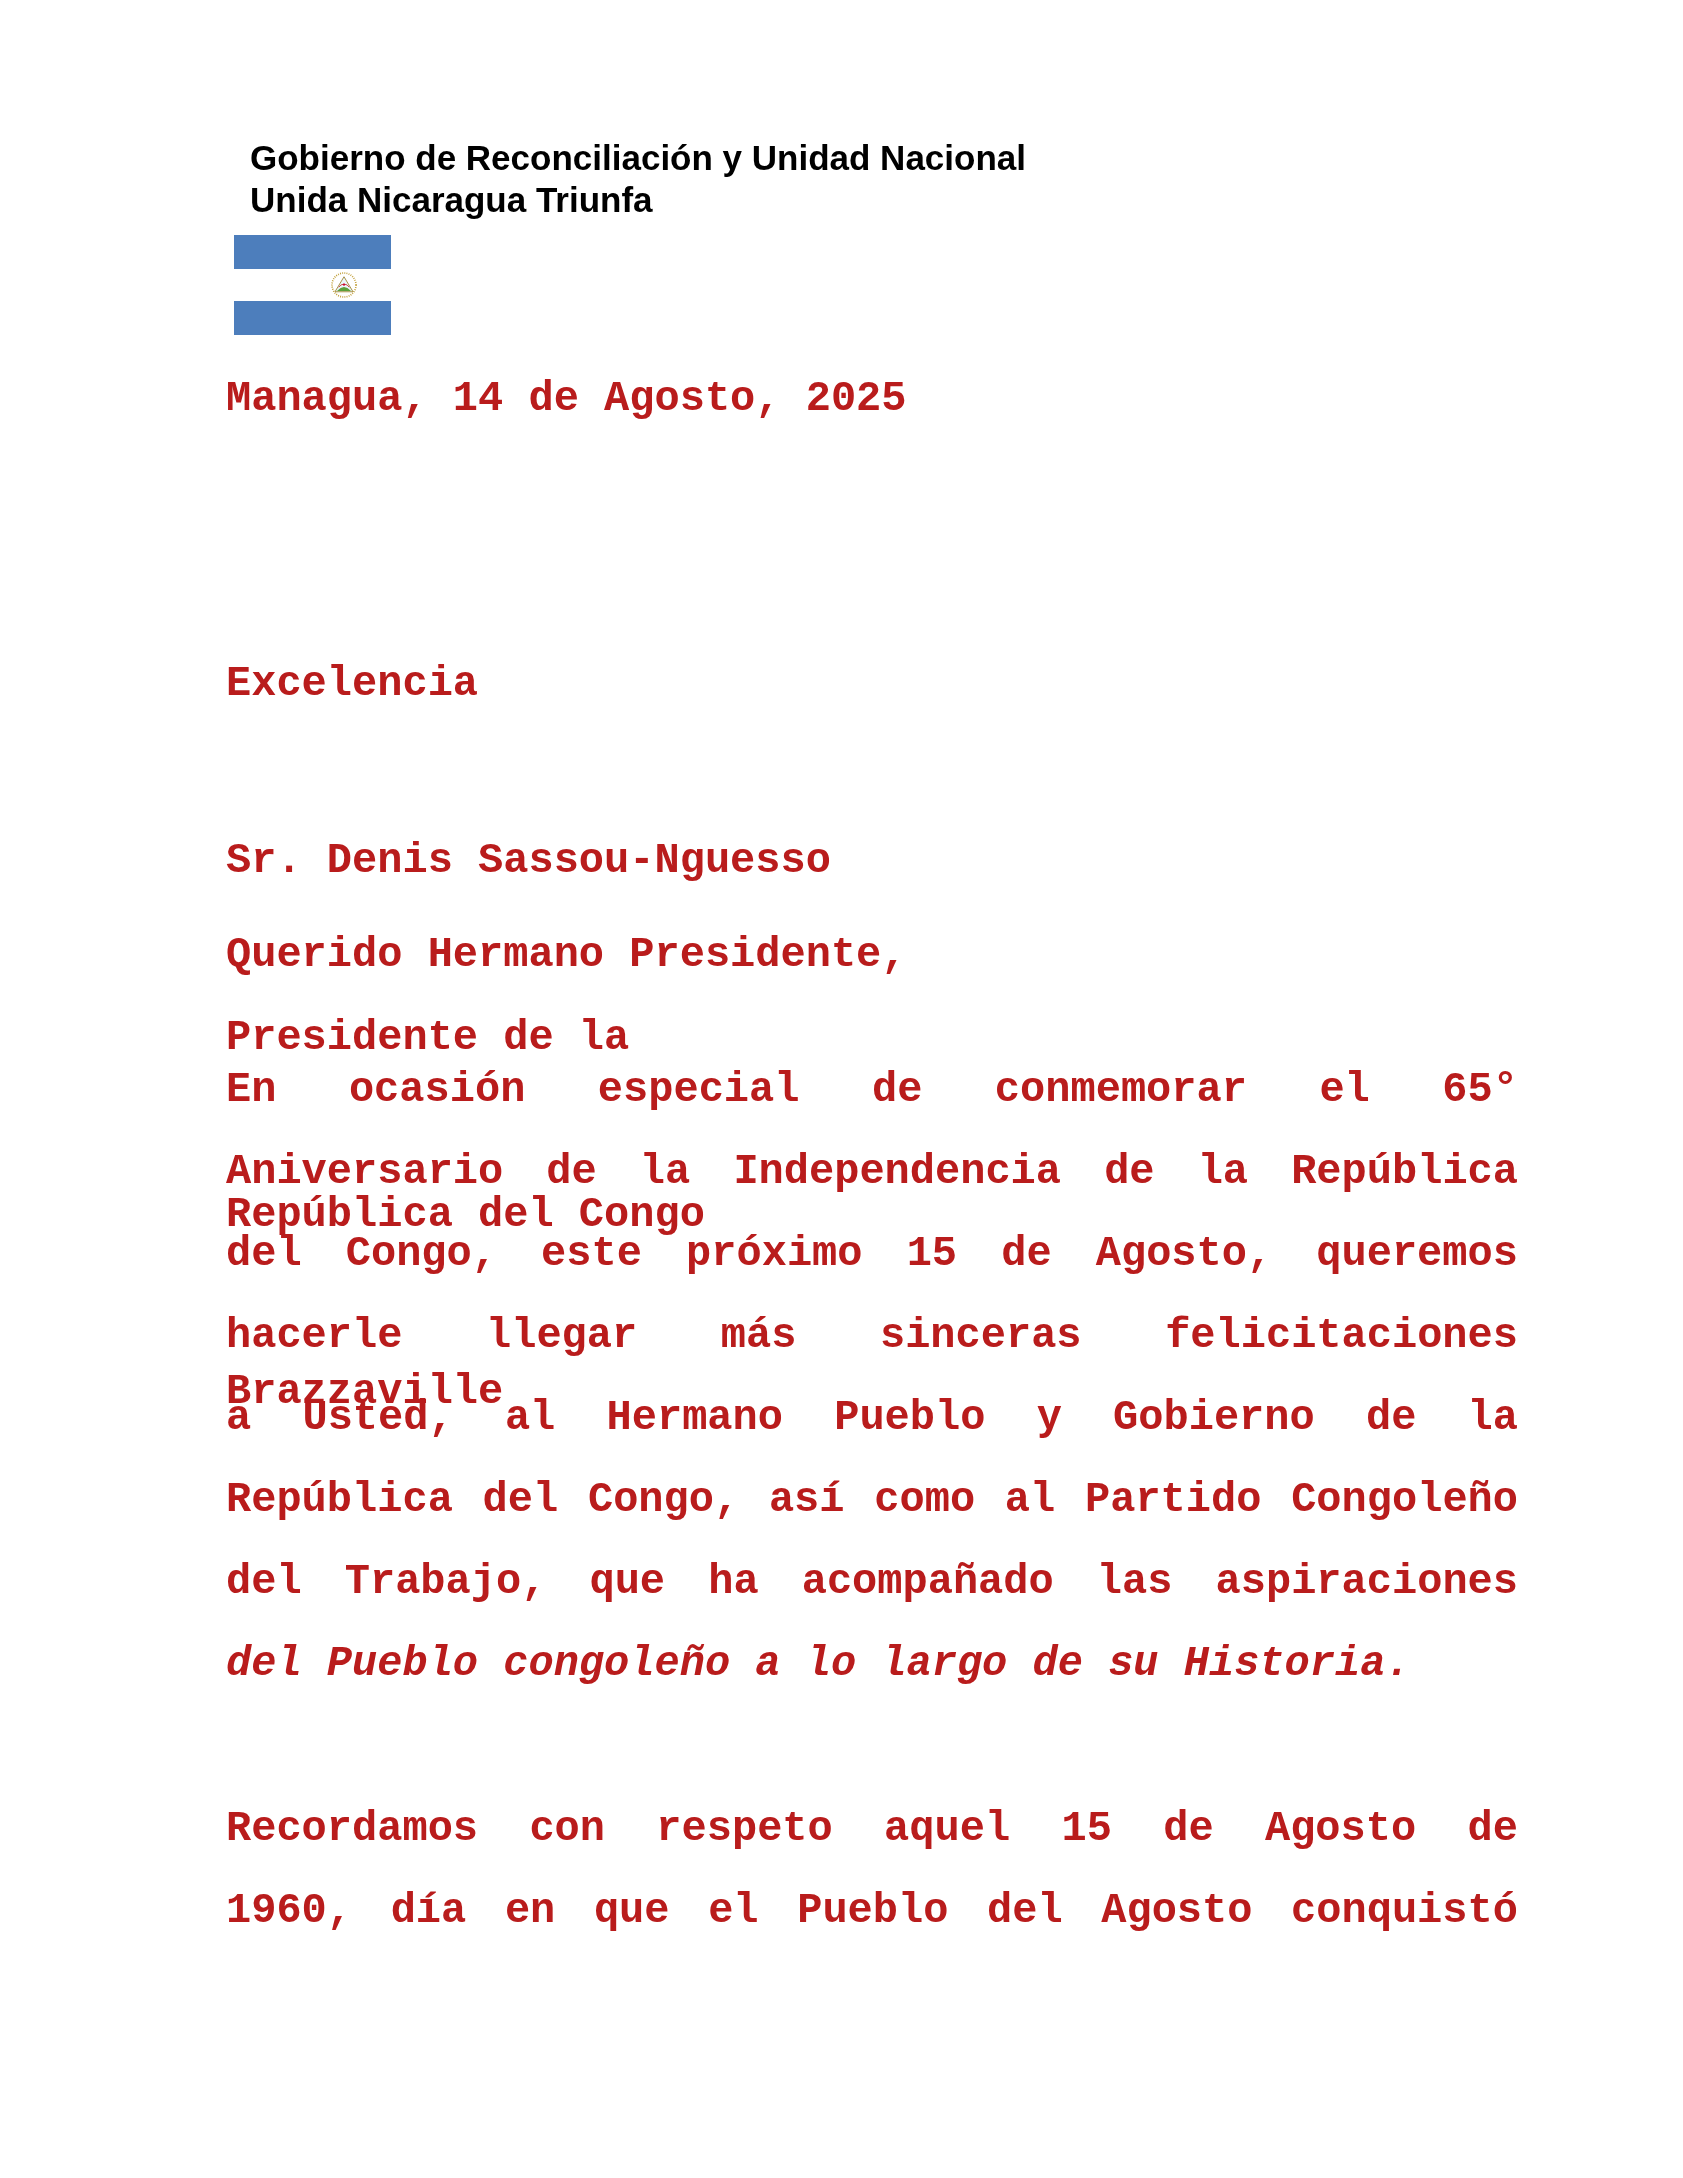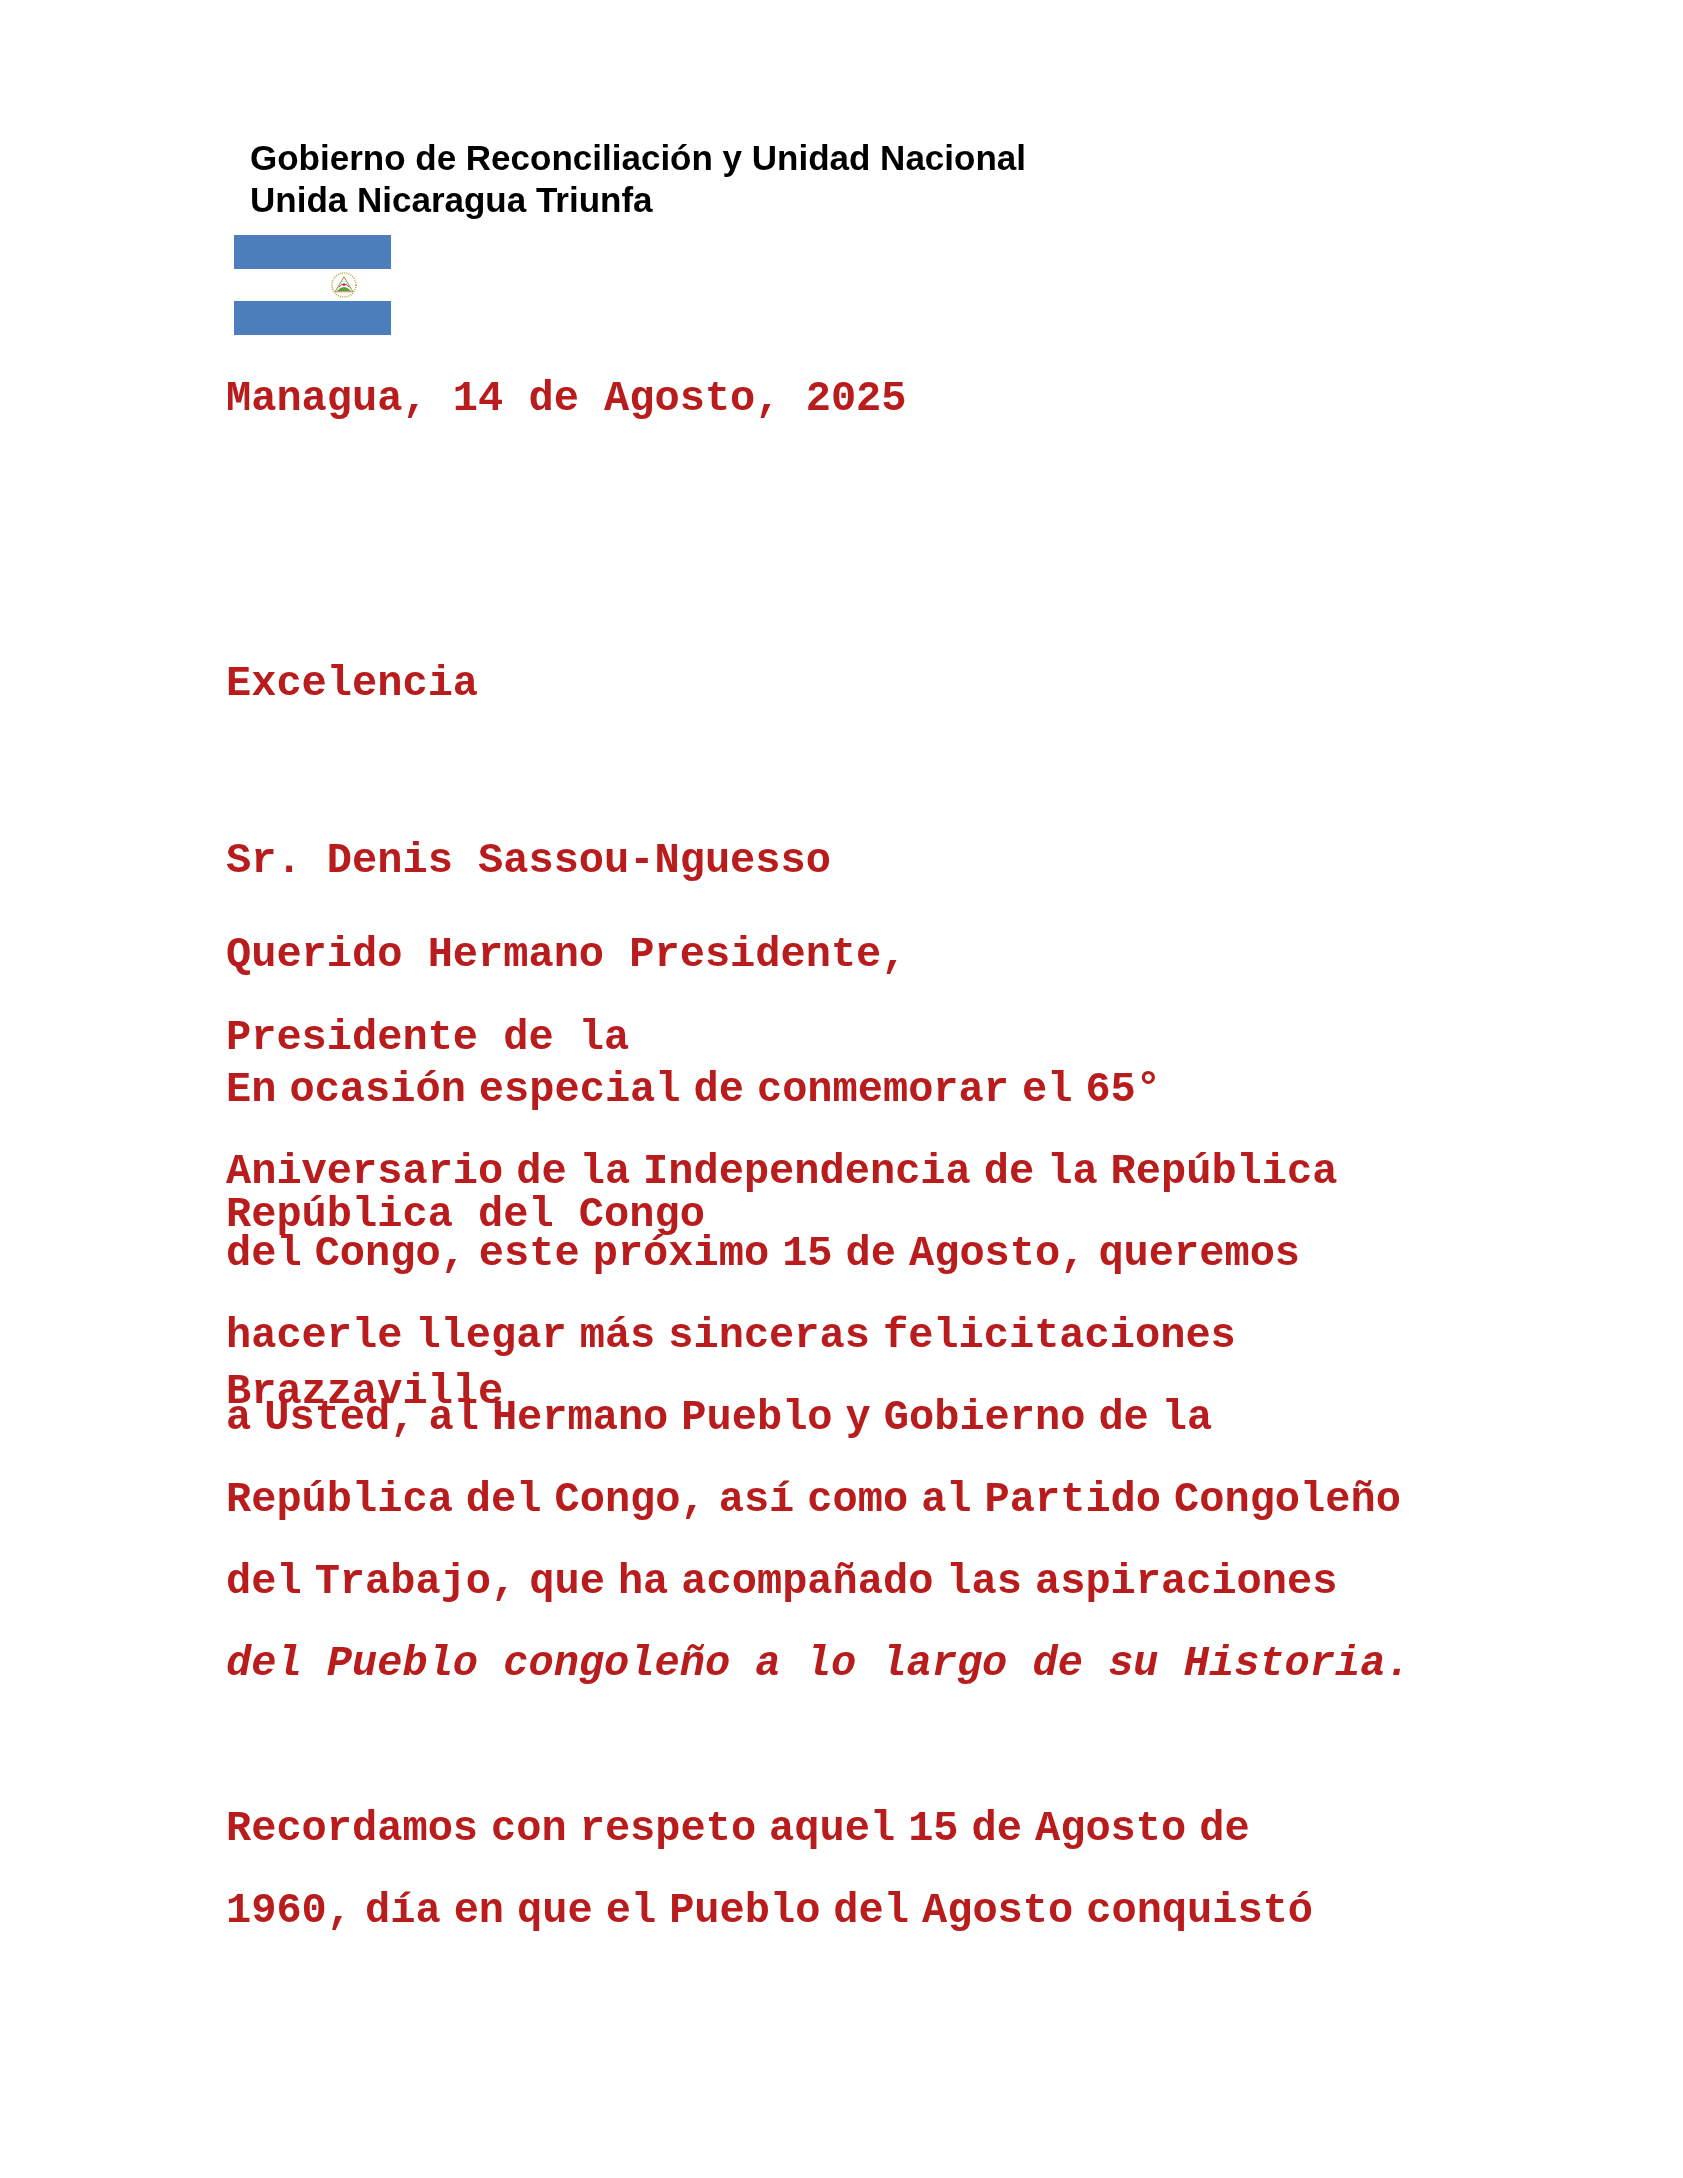--- a/index.html
+++ b/index.html
@@ -72,21 +72,21 @@
   .para{
     position:absolute;
     left:226px;
     width:1292px;
     line-height:82px;
   }
   .para-1{top:1049px;}
   .para-2{top:1788px;}
   .jline{
     display:flex;
-    justify-content:flex-start;
+    justify-content:space-between;
     white-space:pre;
     gap:13px;
   }
   .lline{
     white-space:pre;
     text-align:left;
     font-style:italic;
   }
 </style>
 </head>

